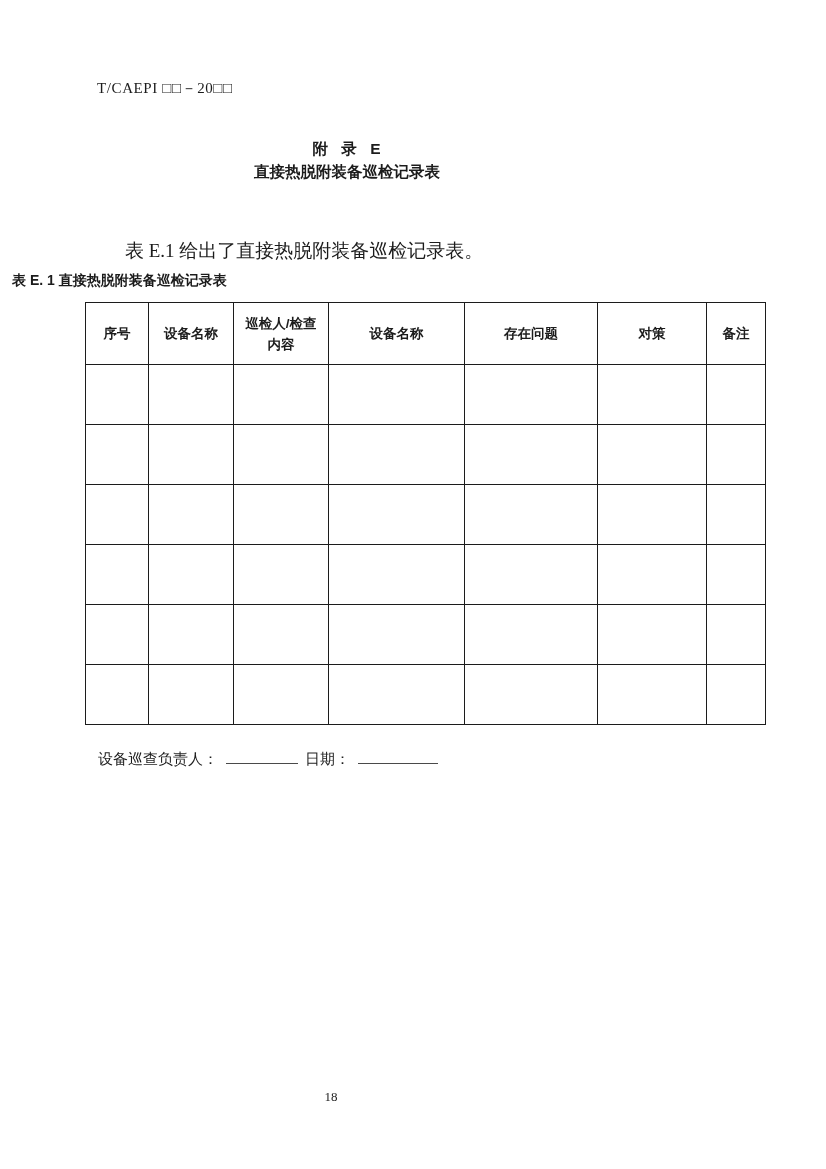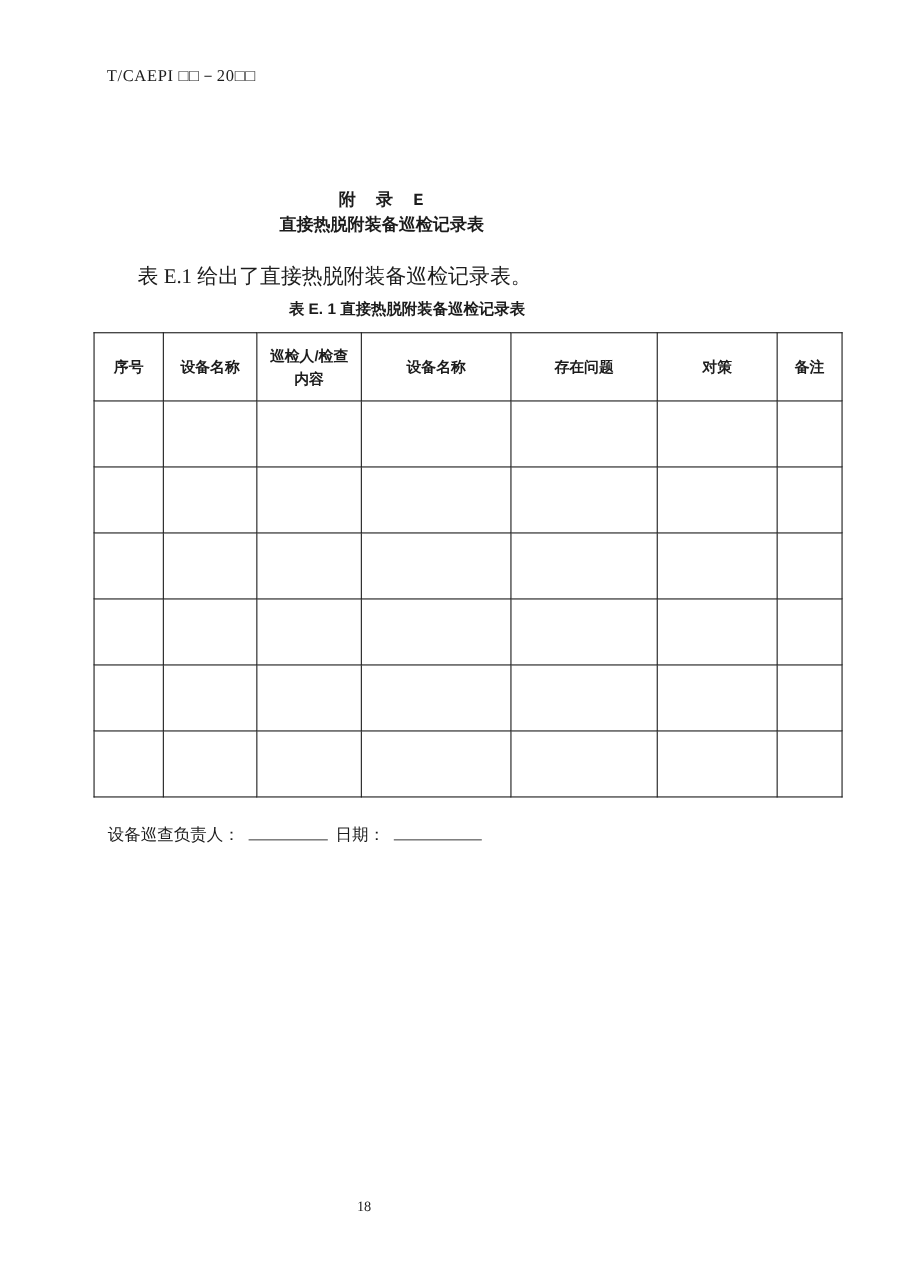--- a/index.html
+++ b/index.html
@@ -8,57 +8,56 @@
     width: 826px;
     height: 1169px;
     position: relative;
     overflow: hidden;
     font-family: "Liberation Serif", serif;
     color: #1c1c1c;
   }
   .doc-header {
     position: absolute;
     left: 97px;
-    top: 60px;
+    top: 79px;
     font-size: 15px;
     letter-spacing: 0.6px;
   }
   .title-block {
     position: absolute;
     left: 0;
     top: 137px;
     width: 694px;
     text-align: center;
-    font-family: Liberation Mono, monospace;
+    font-family: Liberation Sans, sans-serif;
     font-weight: bold;
-    margin-top: 34px;
   }
   .title-line {
     font-size: 15.5px;
     line-height: 23px;
   }
   .title-appendix {
     word-spacing: 7px;
     letter-spacing: 1px;
   }
   .intro {
     position: absolute;
     left: 97px;
     top: 238px;
     width: 640px;
     font-size: 19px;
     text-indent: 28px;
     font-family: Liberation Serif, serif;
   }
   .table-caption {
     position: absolute;
-    left: 4px;
+    left: 12px;
     top: 272px;
     width: 732px;
-    text-align: center;
+    text-align: left;
     font-family: "Liberation Sans", sans-serif;
     font-weight: bold;
     font-size: 14px;
   }
   table.record {
     position: absolute;
     left: 85px;
     top: 302px;
     width: 680px;
     border-collapse: collapse;

